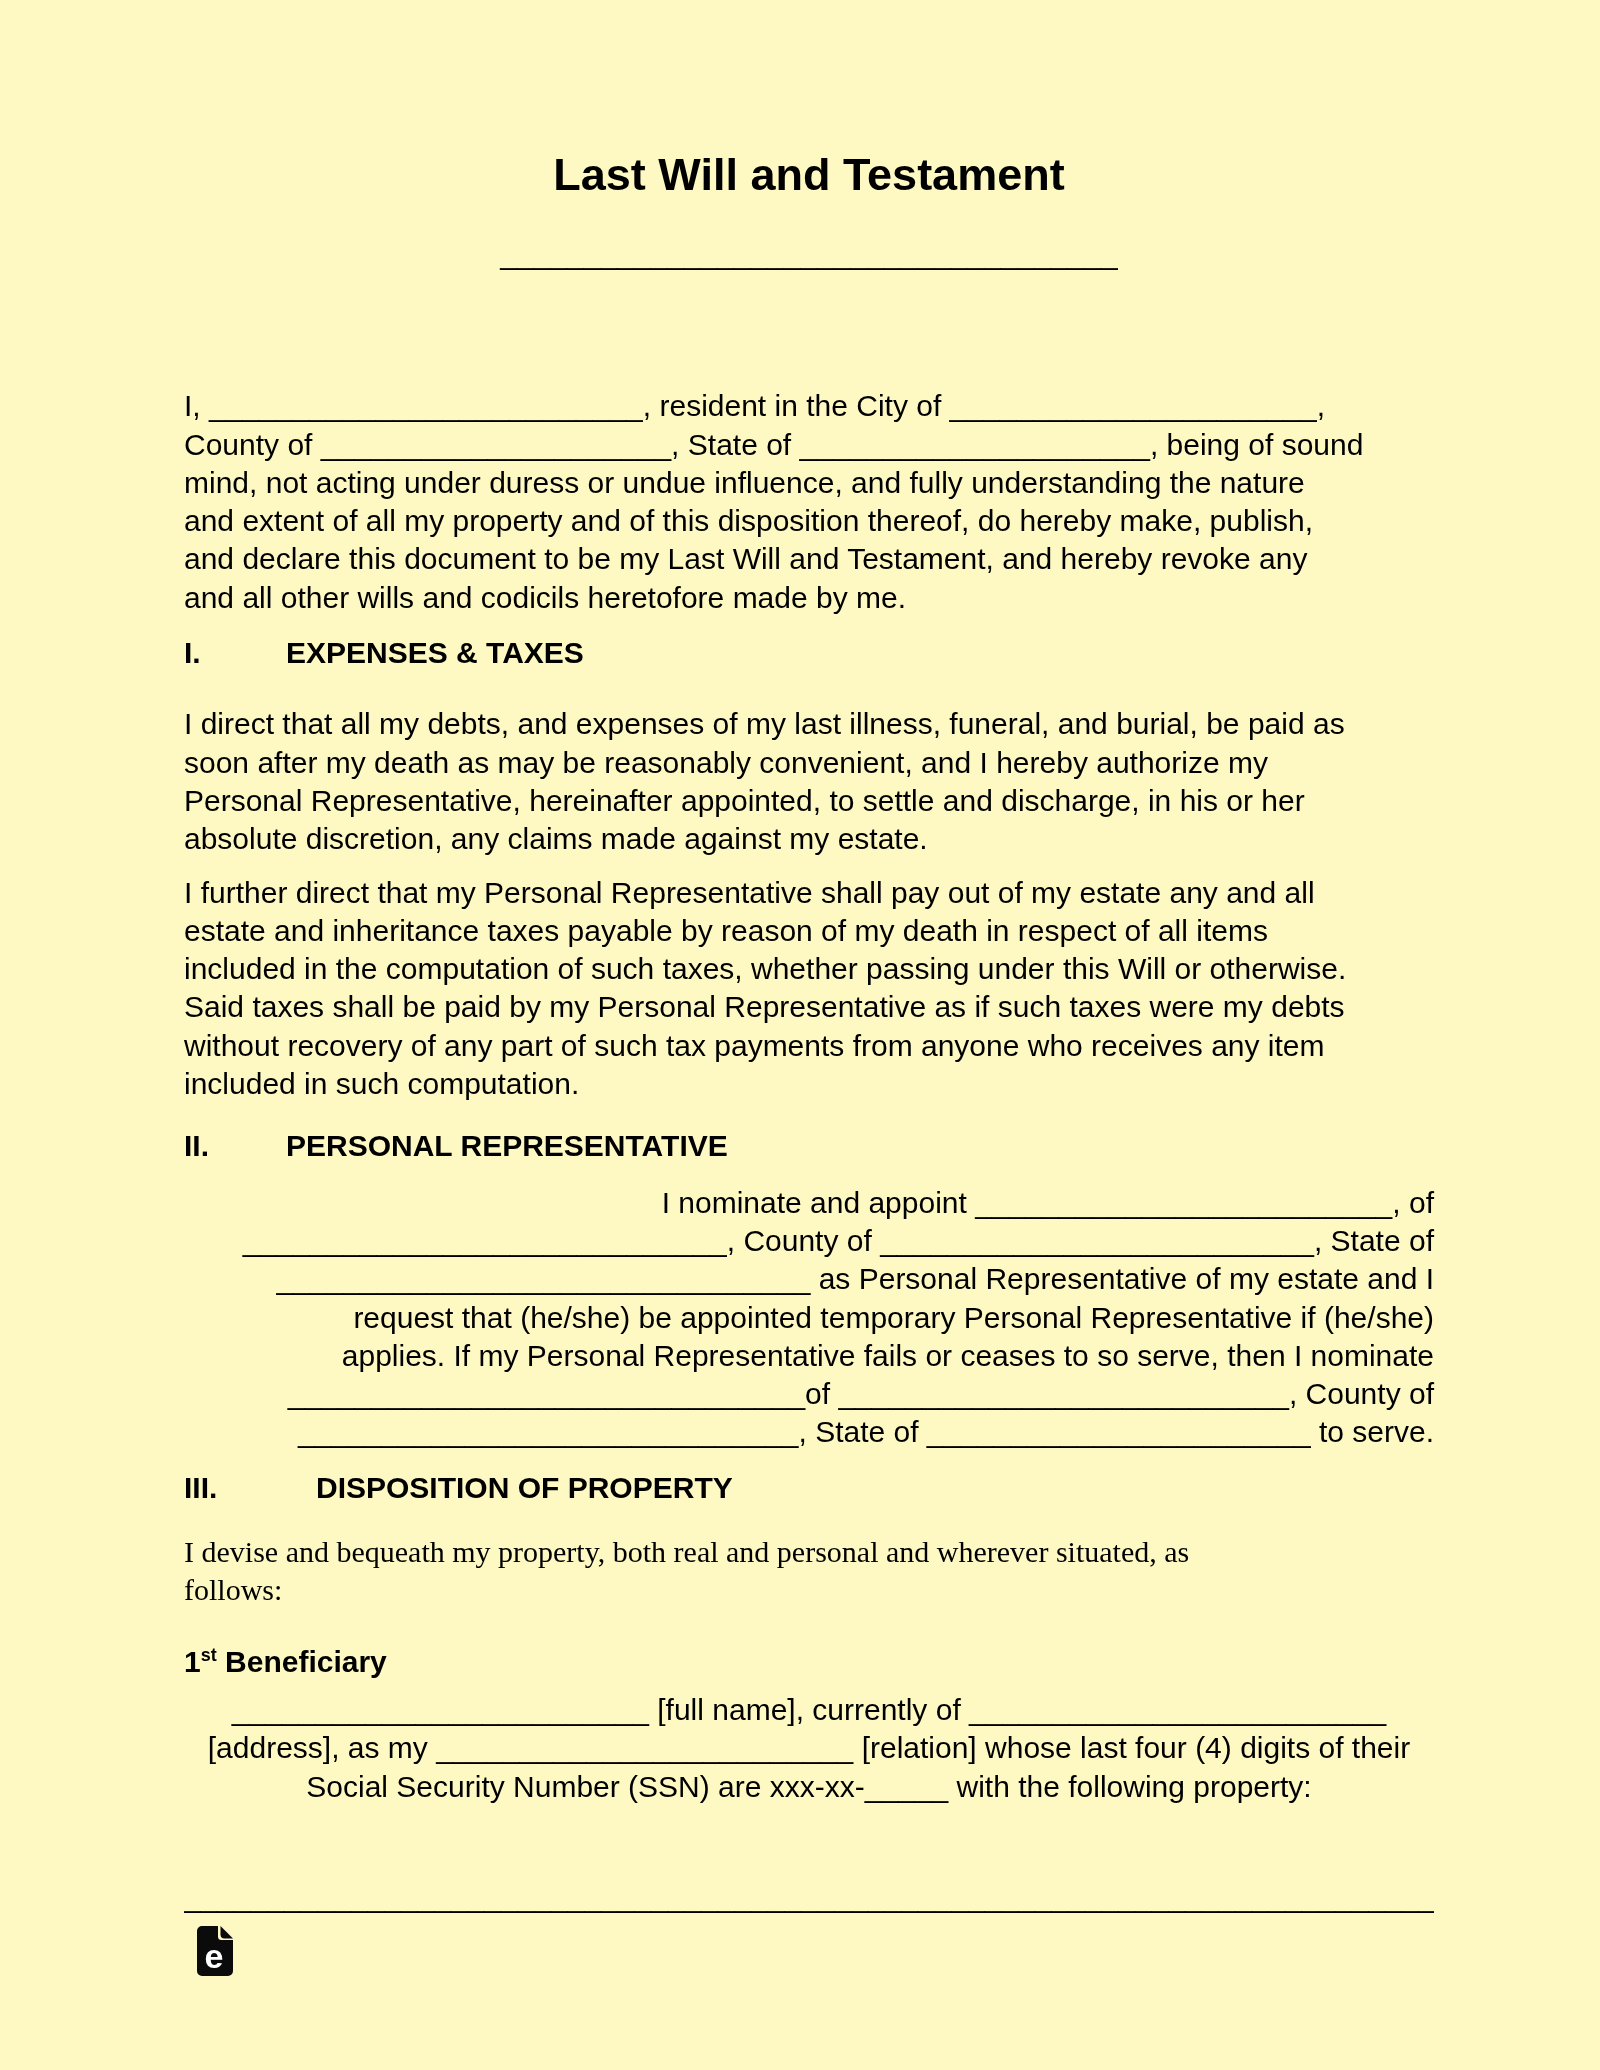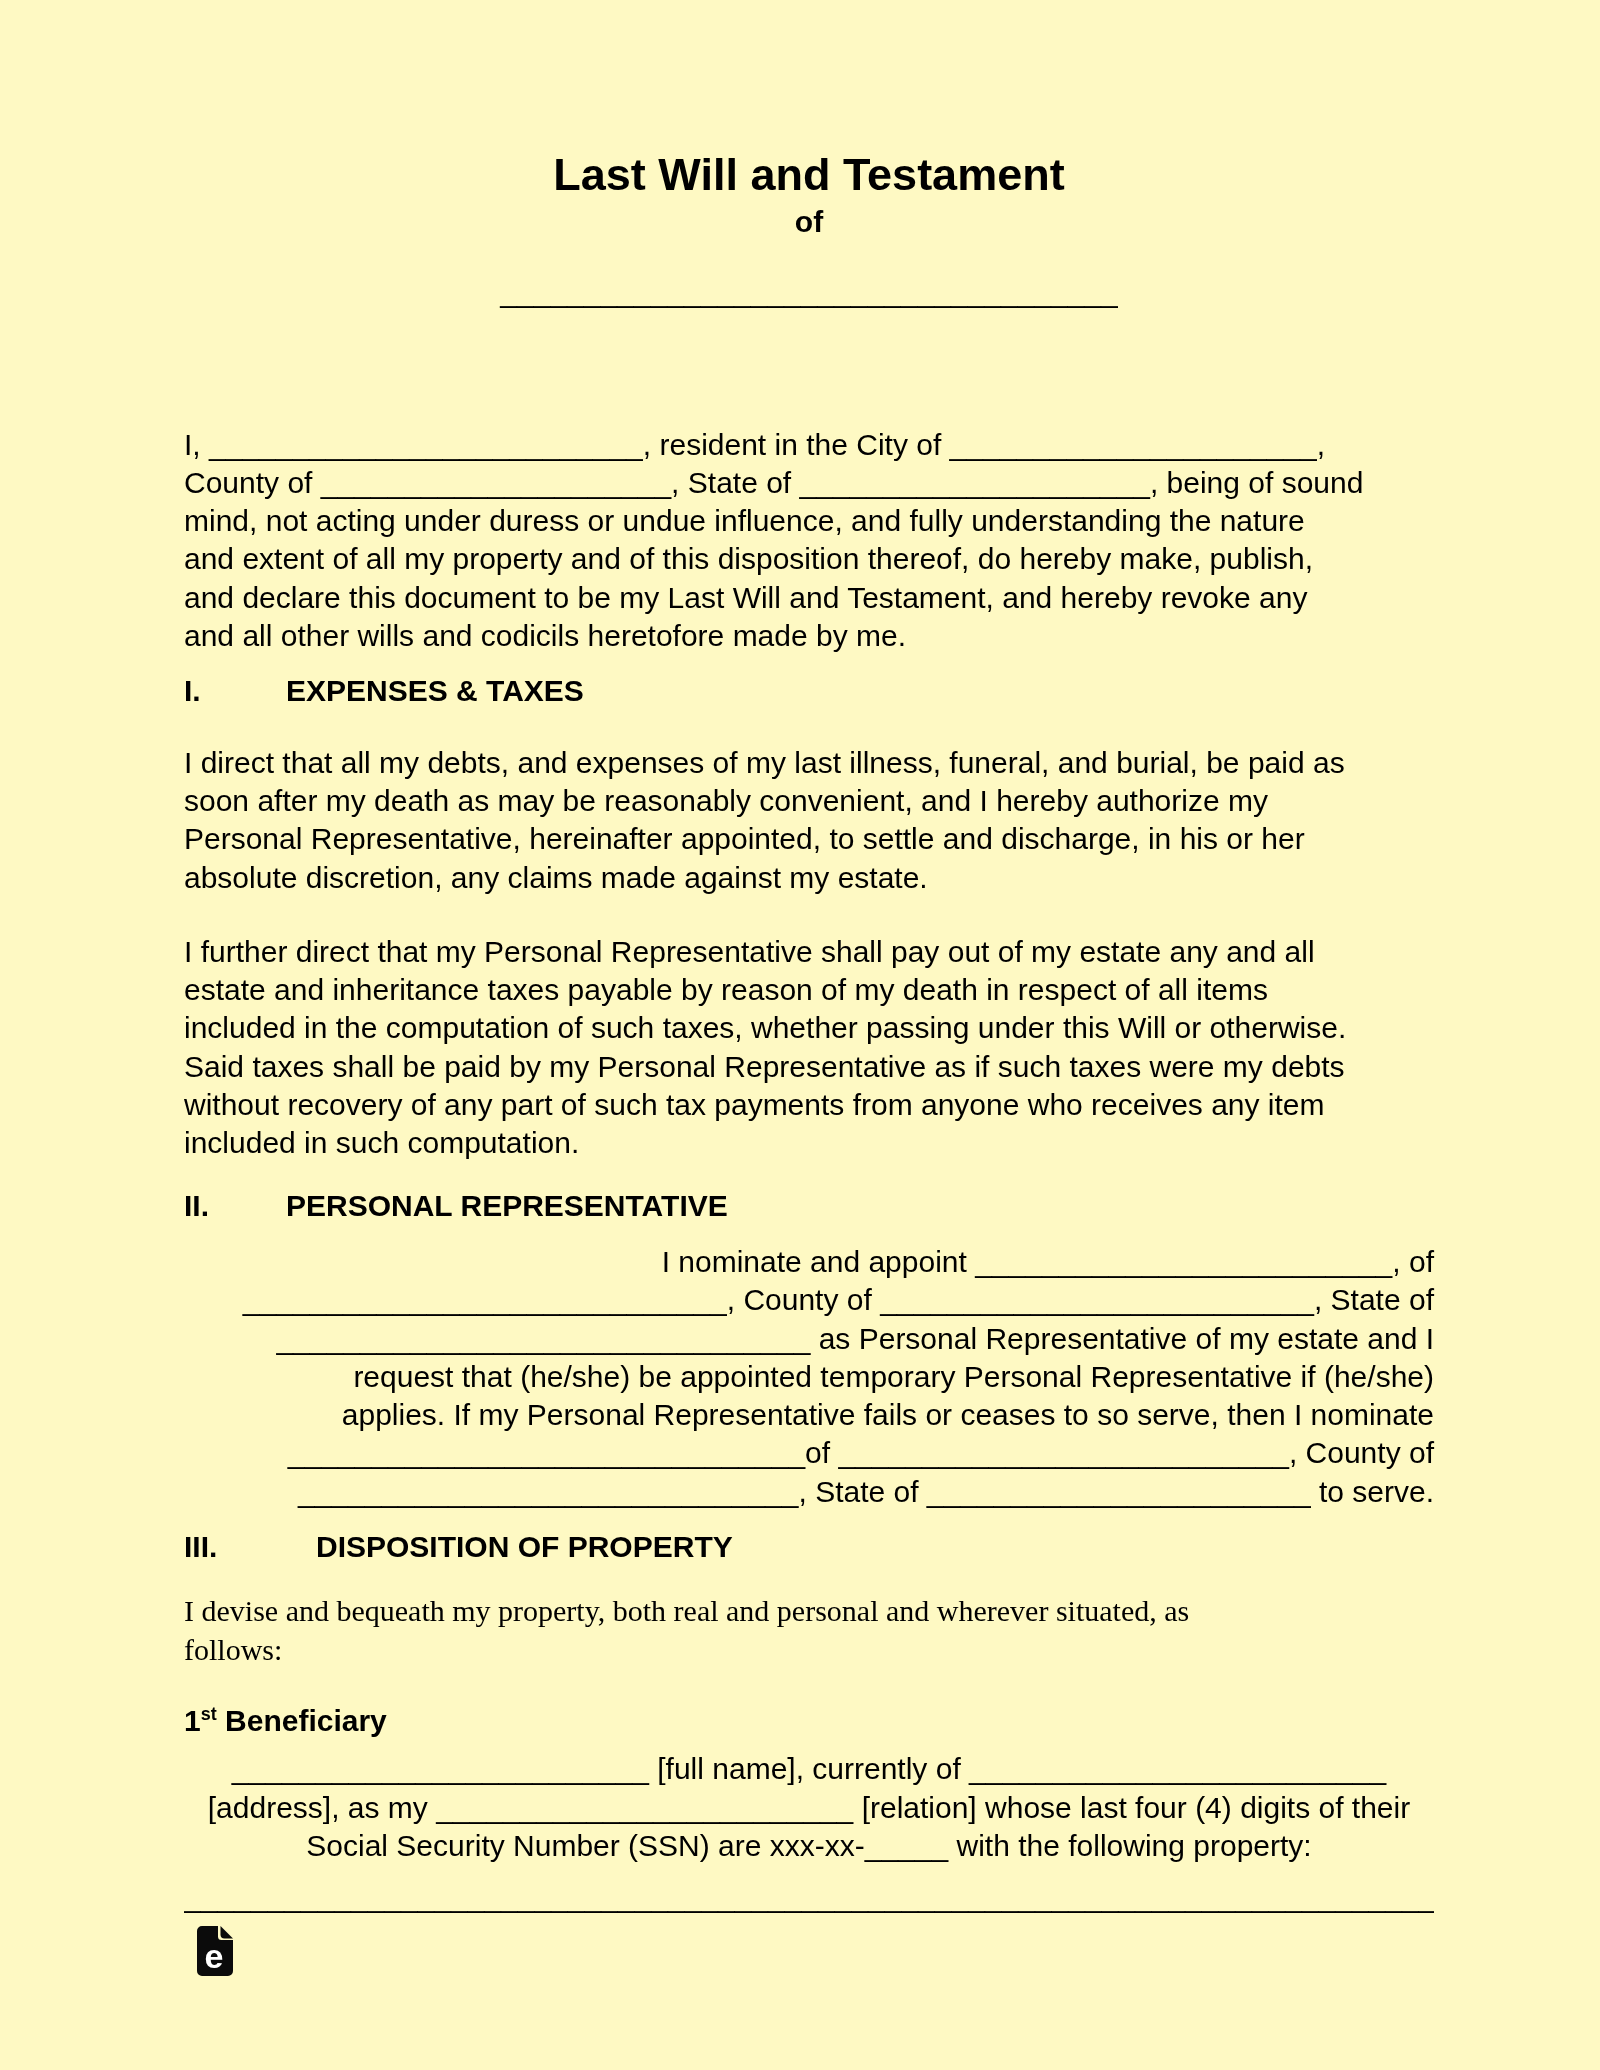--- a/index.html
+++ b/index.html
@@ -45,21 +45,21 @@
   .tline { white-space: pre; }
   .intro-para   { margin-top: 114px; }
   .heading {
     display: flex;
     font-weight: 700;
     white-space: pre;
   }
   .heading .hnum { flex: 0 0 102px; width: 102px; }
   .heading-1 { margin-top: 17px; }
   .para-1a   { margin-top: 33px; }
-  .para-1b   { margin-top: 36px; }
+  .para-1b   { margin-top: 15px; }
   .heading-2 { margin-top: 24px; }
   .para-2a   { margin-top: 18px; text-align: right; }
   .heading-3 { margin-top: 17px; gap: 30px; }
   .para-3a   { margin-top: 26px; font-family: Liberation Serif, serif; }
   .bene-heading {
     margin-top: 33px;
     font-weight: 700;
     white-space: pre;
   }
   .bene-heading sup {
@@ -86,21 +86,20 @@
     height: 50px;
   }
 </style>
 </head>
 <body>
 
 <div class="page">
   <div class="content">
 
     <div class="doc-title">Last Will and Testament</div>
-    <div class="doc-subtitle">of</div>
     <div class="name-blank-line">_____________________________________</div>
 
     <div class="para intro-para">
         <div class="tline">I, __________________________, resident in the City of ______________________,</div>
         <div class="tline">County of _____________________, State of _____________________, being of sound</div>
         <div class="tline">mind, not acting under duress or undue influence, and fully understanding the nature</div>
         <div class="tline">and extent of all my property and of this disposition thereof, do hereby make, publish,</div>
         <div class="tline">and declare this document to be my Last Will and Testament, and hereby revoke any</div>
         <div class="tline">and all other wills and codicils heretofore made by me.</div>
       </div>

